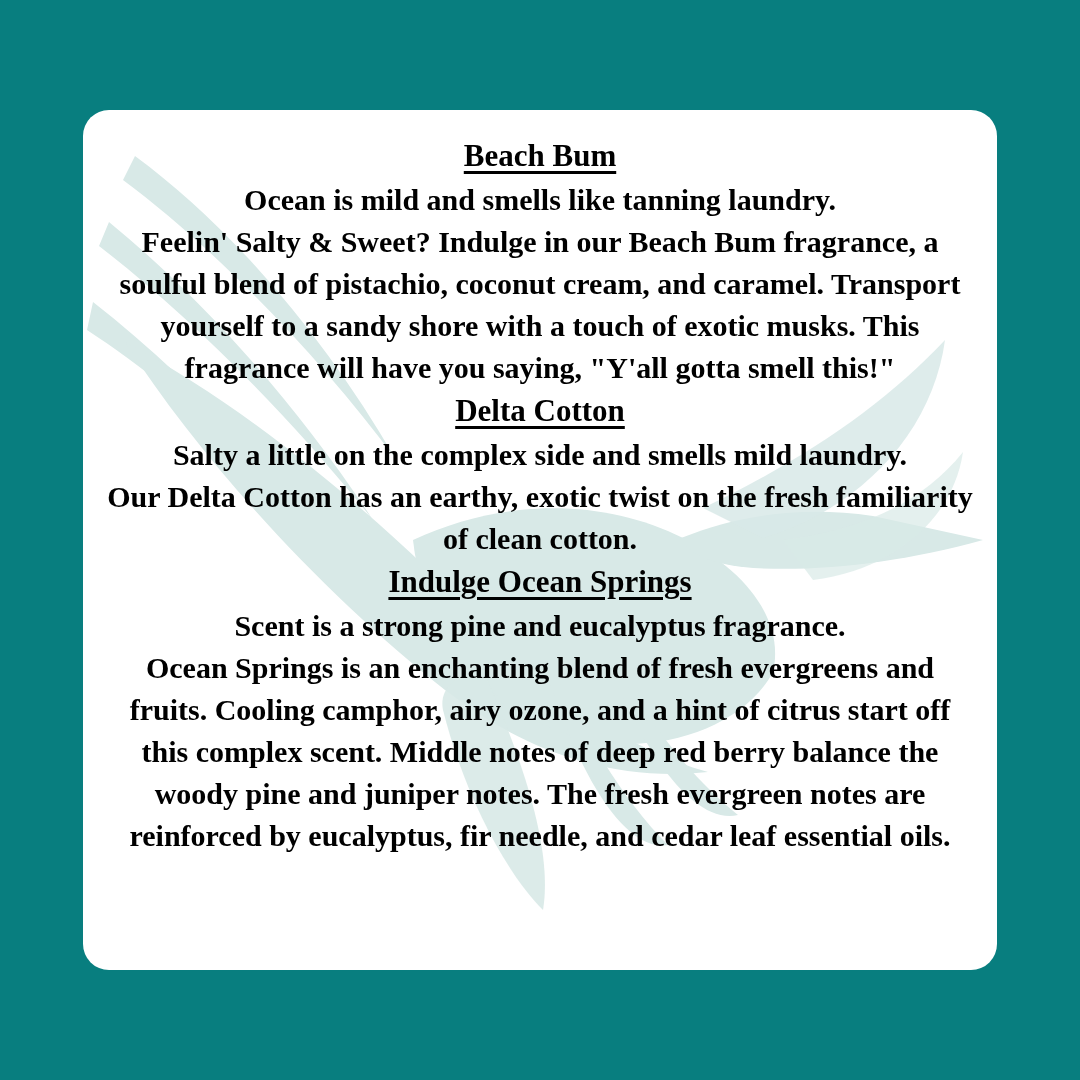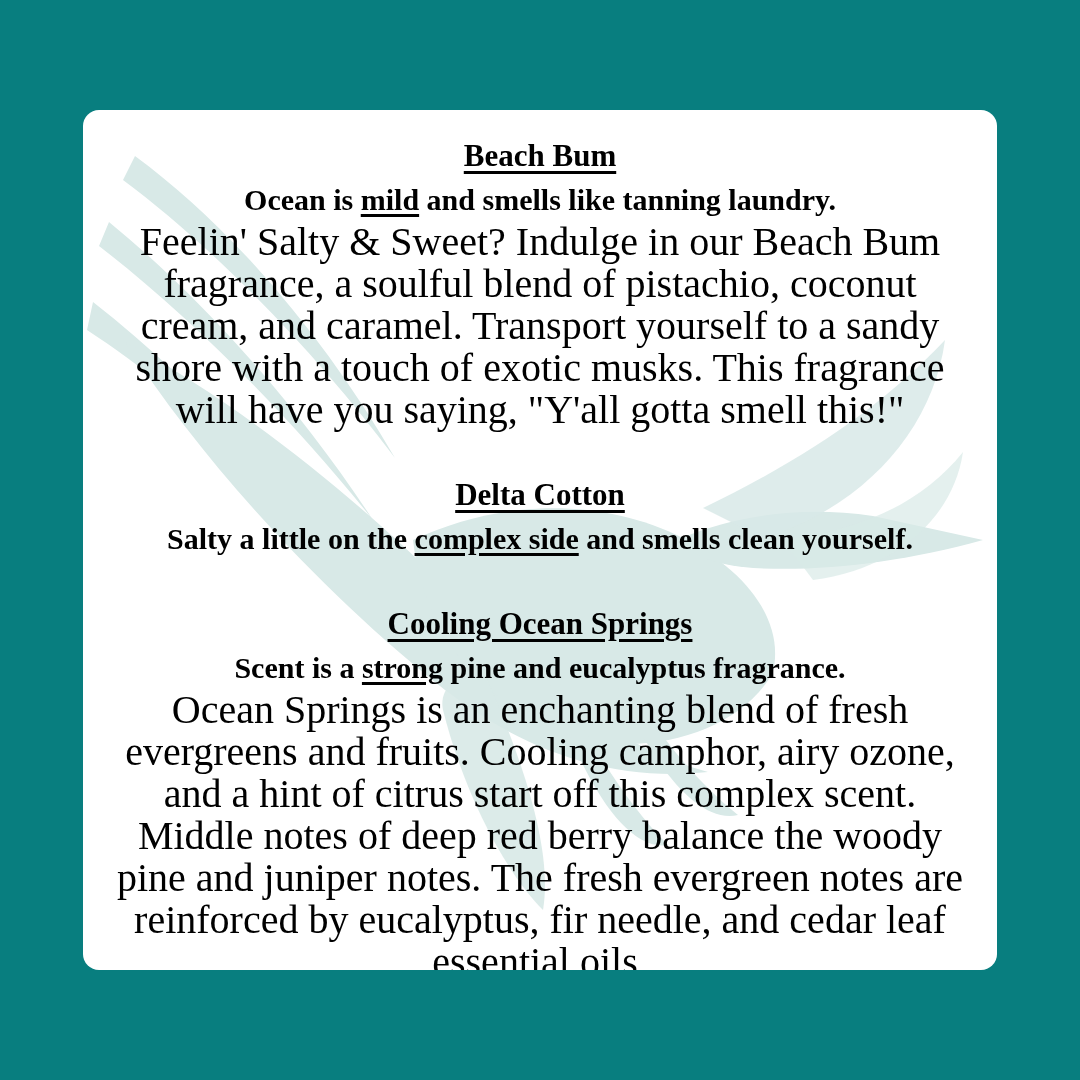--- a/index.html
+++ b/index.html
@@ -17,21 +17,21 @@
     position: relative;
   }
 
   .card {
     position: absolute;
     left: 83px;
     top: 110px;
     width: 914px;
     height: 860px;
     background: #ffffff;
-    border-radius: 16px;
+    border-radius: 26px;
     overflow: hidden;
   }
 
   .watermark {
     position: absolute;
     left: 0;
     top: 0;
     width: 914px;
     height: 860px;
     z-index: 0;
@@ -39,47 +39,45 @@
   }
 
   .content {
     position: relative;
     z-index: 1;
     padding: 24px 24px 24px 24px;
     text-align: center;
   }
 
   .section + .section {
-    margin-top: 42px;
   }
 
   .fragrance-title {
     font-size: 31px;
     font-weight: bold;
     line-height: 44px;
     text-decoration: underline;
     text-decoration-thickness: 3px;
     text-underline-offset: 5px;
   }
 
   .sub {
     font-size: 30px;
     font-weight: bold;
     line-height: 43px;
   }
 
   .sub .u {
-    text-decoration: underline;
     text-decoration-thickness: 3px;
     text-underline-offset: 4px;
   }
 
   .desc {
-    font-size: 40px;
-    font-weight: normal;
+    font-size: 30px;
+    font-weight: bold;
     line-height: 42px;
   }
 </style>
 </head>
 <body>
 
 <div class="card">
 
   <svg class="watermark" viewBox="0 0 914 860" xmlns="http://www.w3.org/2000/svg" aria-hidden="true">
     <g fill="#d8e9e7">
@@ -107,23 +105,24 @@
   <div class="content">
 
     <div class="section">
       <h2 class="fragrance-title">Beach Bum</h2>
       <p class="sub"><span>Ocean is </span><span class="u">mild</span><span> and smells like tanning laundry.</span></p>
       <p class="desc">Feelin' Salty &amp; Sweet? Indulge in our Beach Bum fragrance, a soulful blend of pistachio, coconut cream, and caramel. Transport yourself to a sandy shore with a touch of exotic musks. This fragrance will have you saying, "Y'all gotta smell this!"</p>
     </div>
 
     <div class="section">
       <h2 class="fragrance-title">Delta Cotton</h2>
-      <p class="sub"><span>Salty a little on the </span><span class="u">complex side</span><span> and smells clean yourself.</span></p>
+      <p class="sub"><span>Salty a little on the </span><span class="u">complex side</span><span> and smells mild laundry.</span></p>
+      <p class="desc">Our Delta Cotton has an earthy, exotic twist on the fresh familiarity of clean cotton.</p>
     </div>
 
     <div class="section">
-      <h2 class="fragrance-title">Cooling Ocean Springs</h2>
+      <h2 class="fragrance-title">Indulge Ocean Springs</h2>
       <p class="sub"><span>Scent is a </span><span class="u">strong</span><span> pine and eucalyptus fragrance.</span></p>
       <p class="desc">Ocean Springs is an enchanting blend of fresh evergreens and fruits. Cooling camphor, airy ozone, and a hint of citrus start off this complex scent. Middle notes of deep red berry balance the woody pine and juniper notes. The fresh evergreen notes are reinforced by eucalyptus, fir needle, and cedar leaf essential oils.</p>
     </div>
 
   </div>
 </div>
 
 </body></html>

